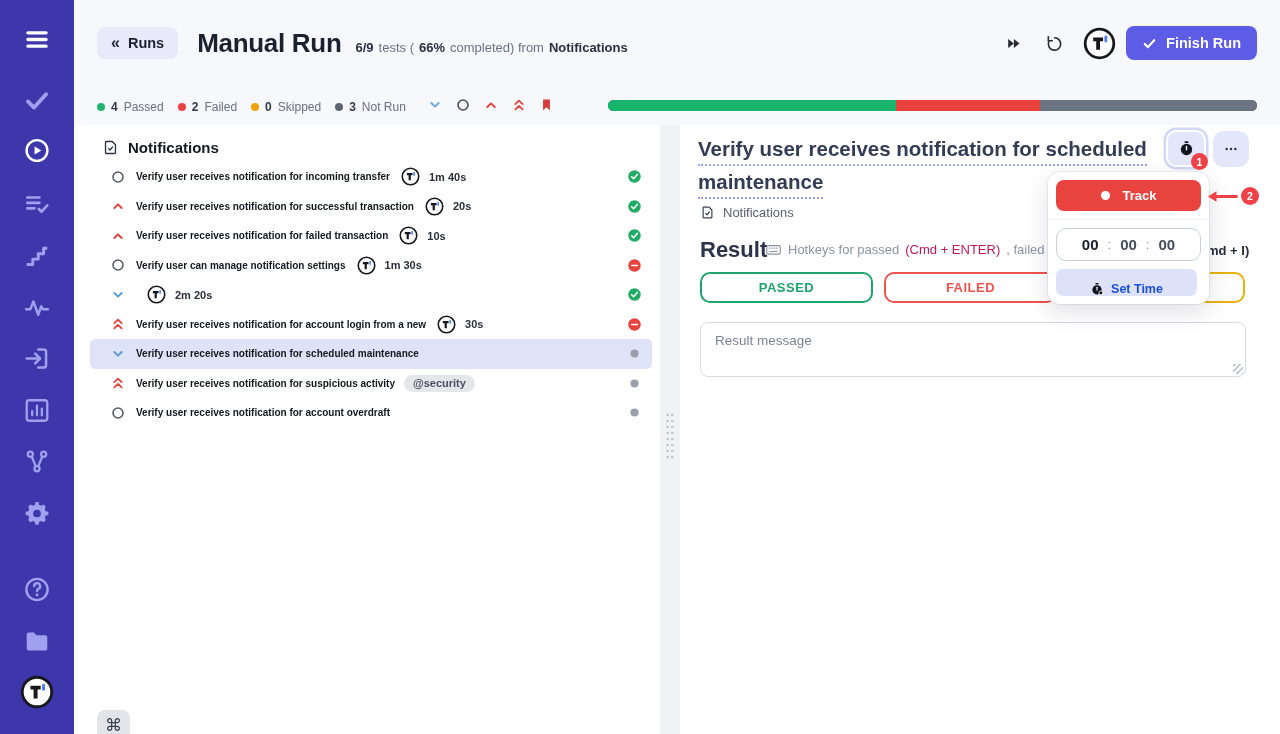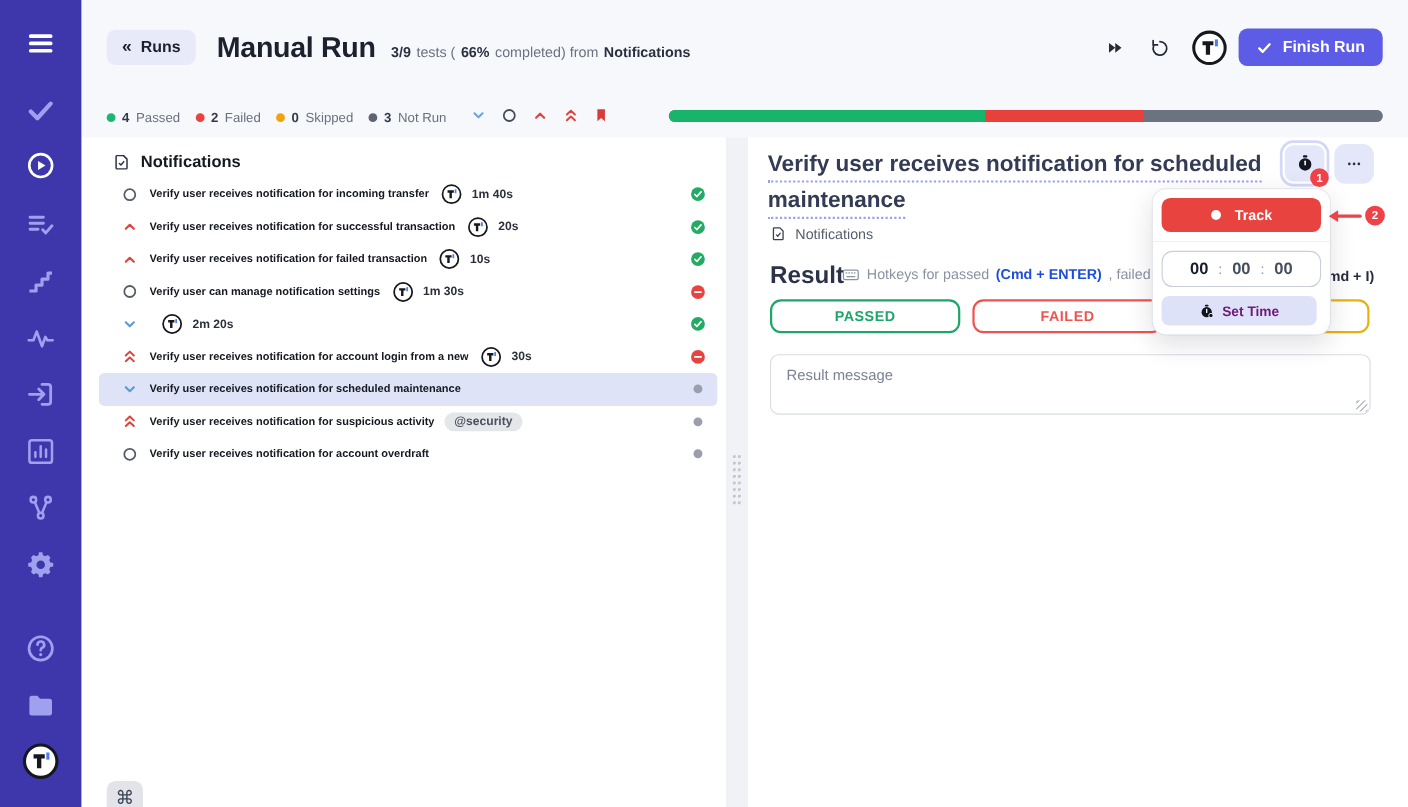--- a/index.html
+++ b/index.html
@@ -77,38 +77,38 @@
 .btn-dots{position:absolute;left:533px;top:6px;width:36px;height:36px;border-radius:10px;background:#e4e7f9;border:none;display:flex;align-items:center;justify-content:center;cursor:pointer}
 .btn-dots .ic{width:16px;height:16px;color:#2a3040;display:flex}
 .anno{background:#ef4148;color:#fff;border-radius:50%;display:flex;align-items:center;justify-content:center;font-size:10.5px;font-weight:700;z-index:7}
 .anno1{position:absolute;left:511px;top:28px;width:17px;height:17px}
 .crumb{position:absolute;left:20px;top:80px;display:flex;align-items:center;gap:8px;color:#575e6e;font-size:13px}
 .crumb .ic{width:15px;height:15px;display:flex;color:#3a4152}
 .result-row{position:absolute;left:20px;top:112px;right:10px;height:26px}
 .r-label{font-size:22px;font-weight:800;color:#2c3349}
 .hotkeys{position:absolute;left:65px;top:4px;display:flex;align-items:center;gap:6px;font-size:13px;color:#8a92a3;white-space:nowrap}
 .hotkeys .ic{width:17px;height:17px;display:flex;color:#8a92a3}
-.hotkeys b{color:#1d4ed8;font-weight:700}
+.hotkeys b{color:#be185d;font-weight:400}
 .hk-tail{position:absolute;left:507px;top:6px;font-size:13px;font-weight:700;color:#262c3c}
 .result-buttons{position:absolute;left:20px;top:147px;height:31px;right:15px}
 .rbtn{position:absolute;top:0;height:31px;border-radius:10px;background:transparent;border:2px solid;font-family:inherit;font-size:13px;font-weight:800;letter-spacing:.5px;cursor:pointer}
 .msg-wrap{position:absolute;left:20px;top:197px;width:546px;height:55px}
 .msg-wrap textarea{width:100%;height:100%;resize:none;border:1px solid #d8dbe2;border-radius:8px;padding:10px 14px;font-family:inherit;font-size:13.5px;color:#2c3349;outline:none}
 .msg-wrap textarea::placeholder{color:#7a8394}
 .msg-wrap::after{content:"";position:absolute;right:3px;bottom:3px;width:10px;height:10px;background:repeating-linear-gradient(315deg,#b9bec8 0 1.4px,transparent 1.4px 4px)}
 
 .popup{position:absolute;left:368px;top:47px;width:161px;background:#fff;border-radius:12px;box-shadow:0 8px 24px rgba(25,30,60,.14),0 0 0 1px #eef0f5;z-index:5;padding-bottom:8px}
 .track-sec{padding:8px;border-bottom:1px solid #eef0f4}
 .btn-track{width:100%;height:31px;background:#e8433f;border:none;border-radius:8px;color:#fff;display:flex;align-items:center;justify-content:center;gap:13px;font-family:inherit;font-size:13px;font-weight:700;cursor:pointer}
 .rec-dot{width:9px;height:9px;border-radius:50%;background:#fff}
 .time-box{margin:8px 8px 0;height:33px;border:1.5px solid #c9cfd8;border-radius:10px;display:flex;align-items:center;justify-content:center;gap:9px;font-size:15px}
 .time-box .tv{color:#444c5e;font-weight:600;cursor:text}
 .time-box .tv.first{color:#171c29;font-weight:800}
 .time-box .sep{color:#8a92a3;font-size:13px}
-.btn-settime{margin:8px 8px 0;width:141px;height:27px;background:#dde2f8;border:none;border-radius:7px;display:flex;align-items:center;justify-content:center;gap:7px;font-family:inherit;font-size:12.5px;font-weight:700;color:#701a75;cursor:pointer}
+.btn-settime{margin:8px 8px 0;width:141px;height:27px;background:#dde2f8;border:none;border-radius:7px;display:flex;align-items:flex-end;justify-content:center;gap:7px;font-family:inherit;font-size:12.5px;font-weight:700;color:#1d4ed8;cursor:pointer}
 .btn-settime .ic{width:14px;height:14px;display:flex;color:#11151f}
 .arrow-anno{position:absolute;left:525px;top:61px;width:58px;height:20px;z-index:7;display:flex;align-items:center}
 .arrow-anno .arr{width:34px;height:15px;color:#ef4148;display:flex}
 .anno2{width:18px;height:18px;margin-left:2px}
 </style>
 </head>
 <body>
 
 <div class="app">
 
@@ -193,21 +193,21 @@
 
   <div class="main">
 
     <div class="hdr">
       <button class="btn-runs">
         <span class="glyph">«</span>
         <span>Runs</span>
       </button>
       <div class="h-title">Manual Run</div>
       <div class="h-sub">
-        <b>3/9</b>
+        <b>6/9</b>
         <span>tests (</span>
         <b>66%</b>
         <span>completed) from</span>
         <b>Notifications</b>
       </div>
       <div class="h-right">
         <span class="hicon ff">
             <svg viewBox="0 0 24 24" fill="currentColor">
               <path d="M4.5 5.8v12.4l8-6.2z"></path>
               <path d="M12.5 5.8v12.4l8-6.2z"></path>

